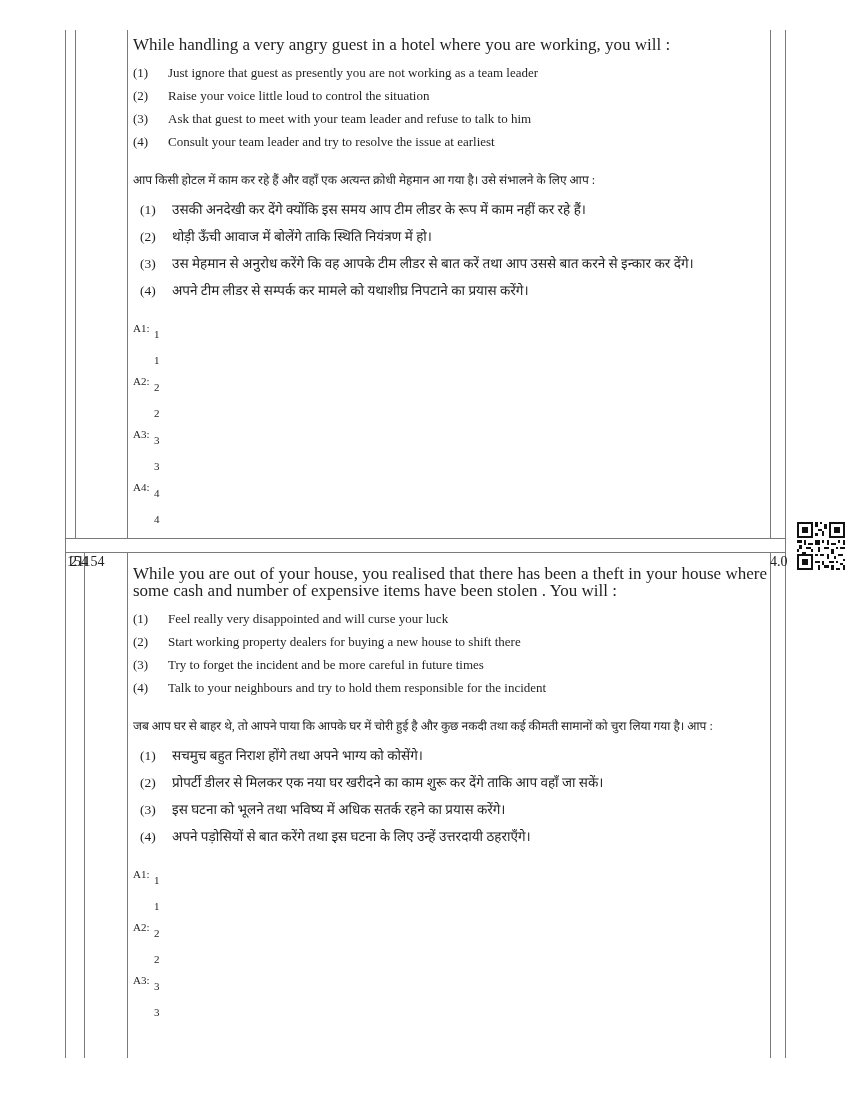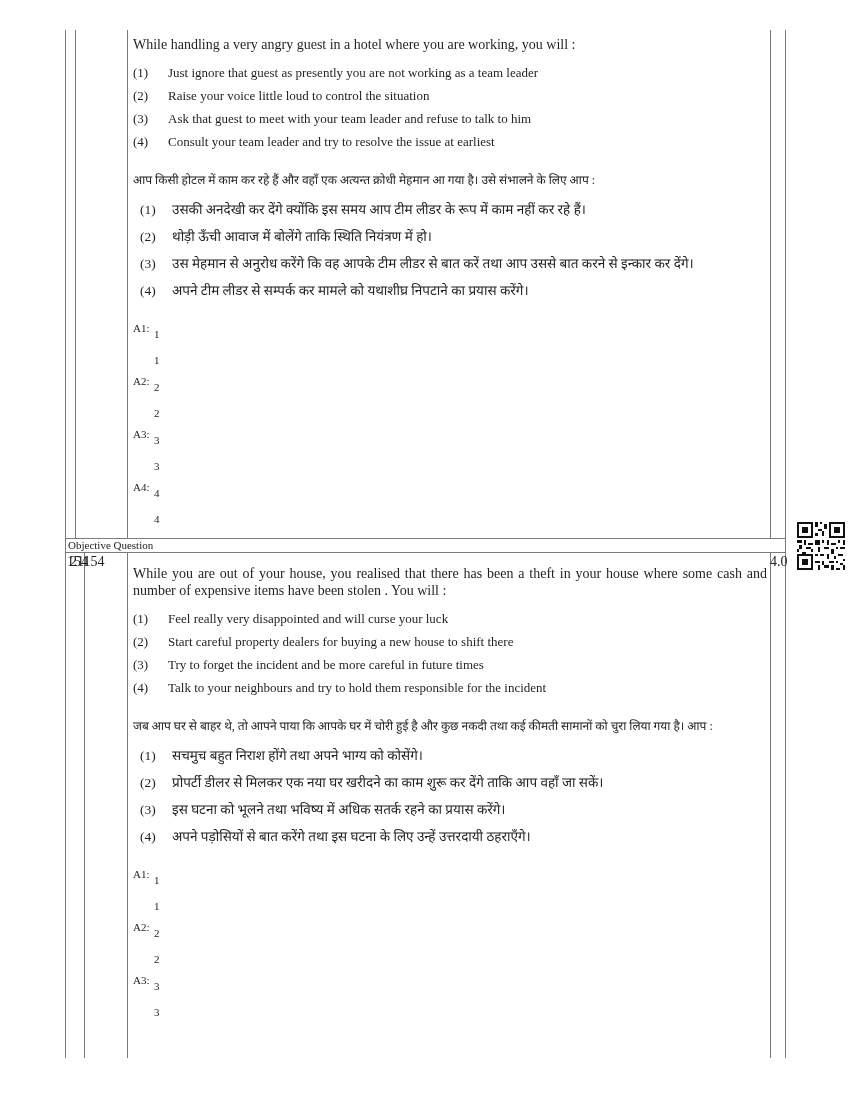--- a/index.html
+++ b/index.html
@@ -18,21 +18,21 @@
   .meta { position:absolute; font-size:14px; line-height:13px; color:#222; }
   .meta-number { left:67px; top:555px; }
   .meta-id     { left:70px; top:555px; }
   .meta-marks  { left:770px; top:555px; }
 
   .qblock { position:absolute; left:133px; width:634px; }
   .qblock-a { top:36px; }
   .qblock-b { top:565px; }
 
   .qtext { margin:0; text-align:justify; }
-  .qtext.en { font-size:14px; line-height:17px; }
+  .qtext.en { font-size:17px; line-height:17px; }
   .qtext.hi { margin-top:19px; font-size:12px; line-height:22px; }
 
   .opts { margin-top:12px; }
   .opts.hi { margin-top:10px; padding-left:7px; }
   .opt { display:flex; margin:0 0 7px 0; font-size:13px; line-height:16px; }
   .opts.hi .opt { margin:0 0 9px 0; line-height:18px; font-size:13.5px; }
   .onum { flex:none; width:35px; }
   .opts.hi .onum { width:32px; }
   .otext { flex:1; }
 
@@ -69,23 +69,20 @@
         M8 0h1v2H8z M10 0h1v1h-1z M12 1h1v2h-1z M9 3h2v1H9z M8 5h1v1H8z M11 4h1v2h-1z
         M0 8h2v1H0z M3 8h1v2H3z M5 9h2v1H5z M1 10h1v2H1z M4 11h2v1H4z M0 12h1v1H0z M6 12h1v1H6z M2 13h2v1H2z
         M8 8h2v2H8z M11 8h1v1h-1z M13 8h1v2h-1z M15 9h2v1h-2z M18 8h1v1h-1z M20 8h1v2h-1z
         M9 11h1v2H9z M12 11h2v1h-2z M15 12h1v2h-1z M17 11h1v1h-1z M19 11h2v1h-2z
         M8 14h1v1H8z M10 14h2v1h-2z M13 14h1v2h-1z M16 15h1v1h-1z M18 14h2v1h-2z M20 16h1v1h-1z
         M8 17h2v1H8z M11 17h1v2h-1z M14 17h2v1h-2z M17 17h1v1h-1z M19 18h1v1h-1z
         M9 19h1v2H9z M12 19h2v1h-2z M15 19h1v2h-1z M17 20h2v1h-2z M20 19h1v2h-1z"></path>
     </svg>
   </div>
 
-  <div class="obj-header">
-    <span>Objective Question</span>
-  </div>
 
   <div class="meta meta-number">154</div>
   <div class="meta meta-id">21154</div>
   <div class="meta meta-marks">4.0</div>
 
   <section class="qblock qblock-a">
     <p class="qtext en">While handling a very angry guest in a hotel where you are working, you will :</p>
 
     <div class="opts en">
       <div class="opt">
@@ -174,21 +171,21 @@
   <section class="qblock qblock-b">
     <p class="qtext en">While you are out of your house, you realised that there has been a theft  in your house where some cash and number of expensive items have been stolen . You will :</p>
 
     <div class="opts en">
       <div class="opt">
         <span class="onum">(1)</span>
         <span class="otext">Feel really very disappointed and will curse your luck</span>
       </div>
       <div class="opt">
         <span class="onum">(2)</span>
-        <span class="otext">Start careful property dealers for buying a new house to shift there</span>
+        <span class="otext">Start working property dealers for buying a new house to shift there</span>
       </div>
       <div class="opt">
         <span class="onum">(3)</span>
         <span class="otext">Try to forget the incident and be more careful in future times</span>
       </div>
       <div class="opt">
         <span class="onum">(4)</span>
         <span class="otext">Talk to your neighbours and try to hold them responsible for the incident</span>
       </div>
     </div>

